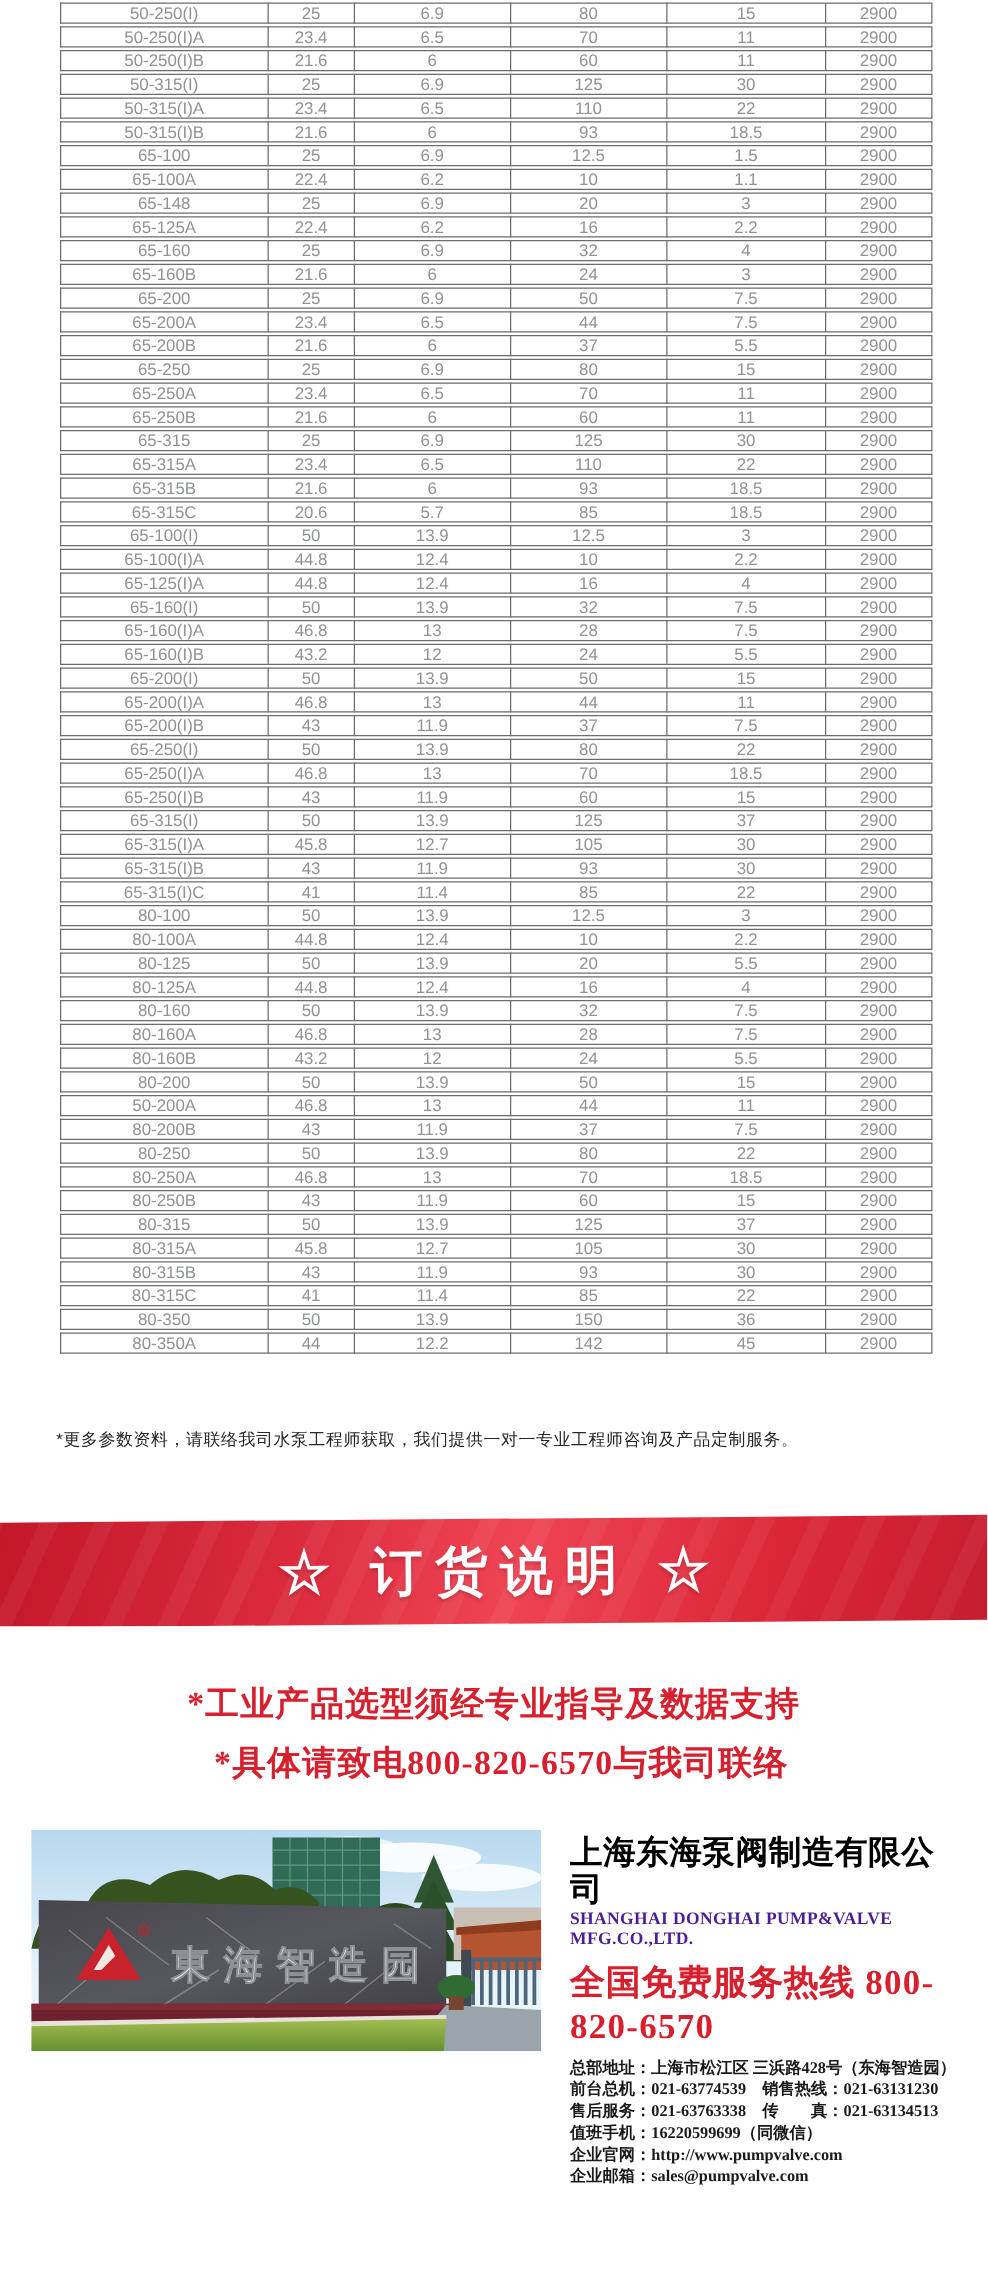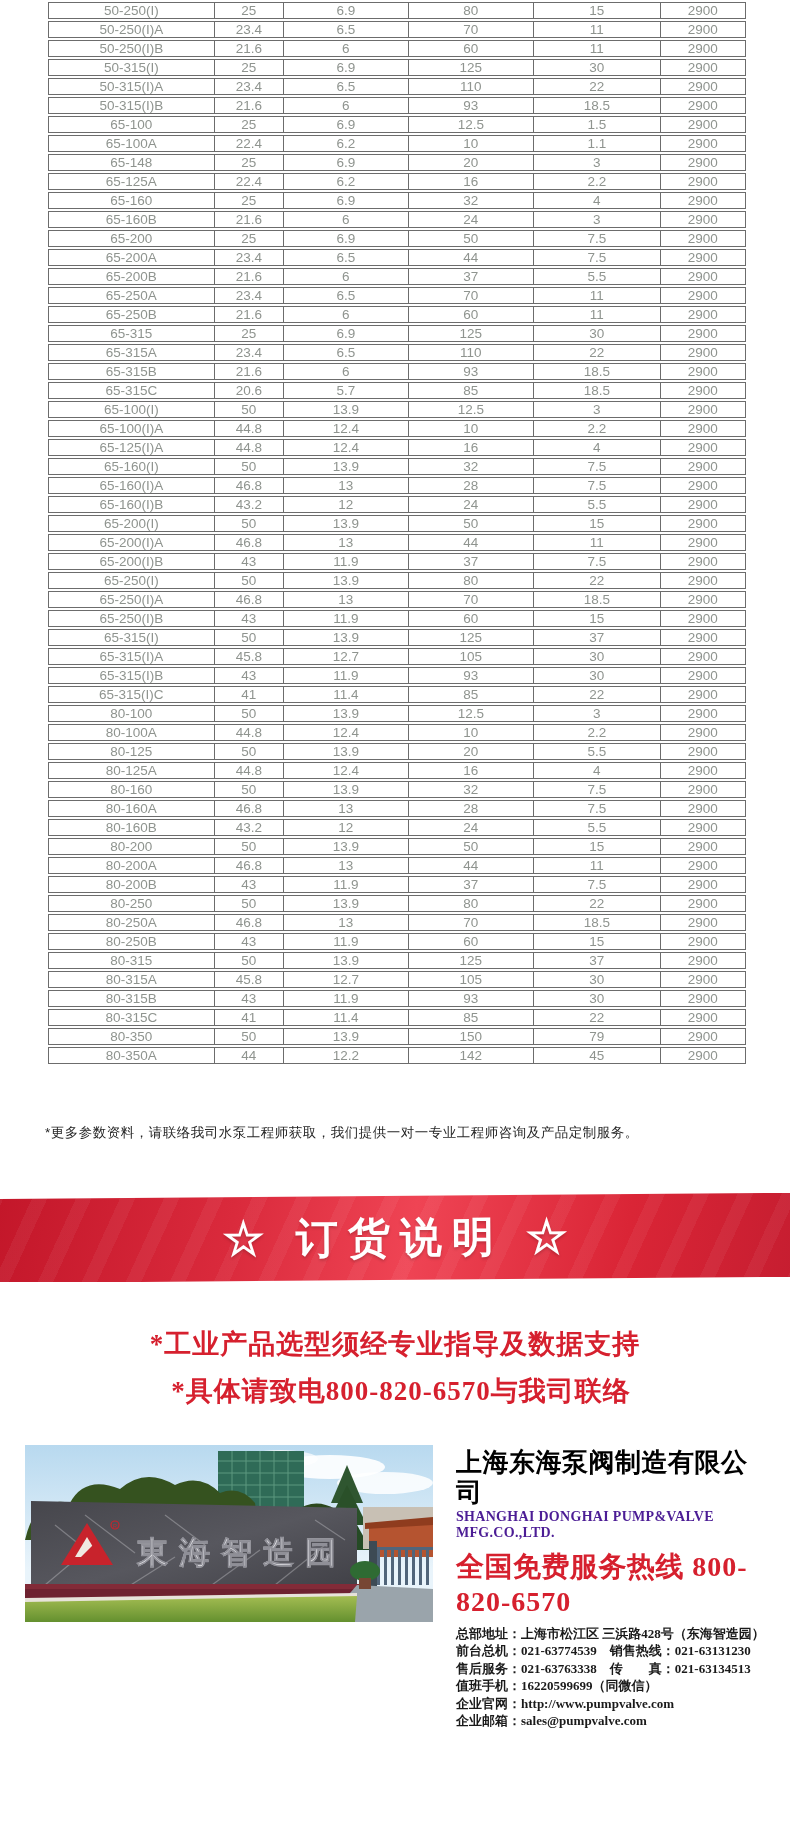--- a/index.html
+++ b/index.html
@@ -225,20 +225,28 @@
         </tr>
         <tr>
           <td>65-200B</td>
           <td>21.6</td>
           <td>6</td>
           <td>37</td>
           <td>5.5</td>
           <td>2900</td>
         </tr>
         <tr>
+          <td>65-250</td>
+          <td>25</td>
+          <td>6.9</td>
+          <td>80</td>
+          <td>15</td>
+          <td>2900</td>
+        </tr>
+        <tr>
           <td>65-250A</td>
           <td>23.4</td>
           <td>6.5</td>
           <td>70</td>
           <td>11</td>
           <td>2900</td>
         </tr>
         <tr>
           <td>65-250B</td>
           <td>21.6</td>
@@ -465,21 +473,21 @@
         </tr>
         <tr>
           <td>80-200</td>
           <td>50</td>
           <td>13.9</td>
           <td>50</td>
           <td>15</td>
           <td>2900</td>
         </tr>
         <tr>
-          <td>80-200A</td>
+          <td>50-200A</td>
           <td>46.8</td>
           <td>13</td>
           <td>44</td>
           <td>11</td>
           <td>2900</td>
         </tr>
         <tr>
           <td>80-200B</td>
           <td>43</td>
           <td>11.9</td>
@@ -541,21 +549,21 @@
           <td>11.4</td>
           <td>85</td>
           <td>22</td>
           <td>2900</td>
         </tr>
         <tr>
           <td>80-350</td>
           <td>50</td>
           <td>13.9</td>
           <td>150</td>
-          <td>79</td>
+          <td>36</td>
           <td>2900</td>
         </tr>
         <tr>
           <td>80-350A</td>
           <td>44</td>
           <td>12.2</td>
           <td>142</td>
           <td>45</td>
           <td>2900</td>
         </tr>

